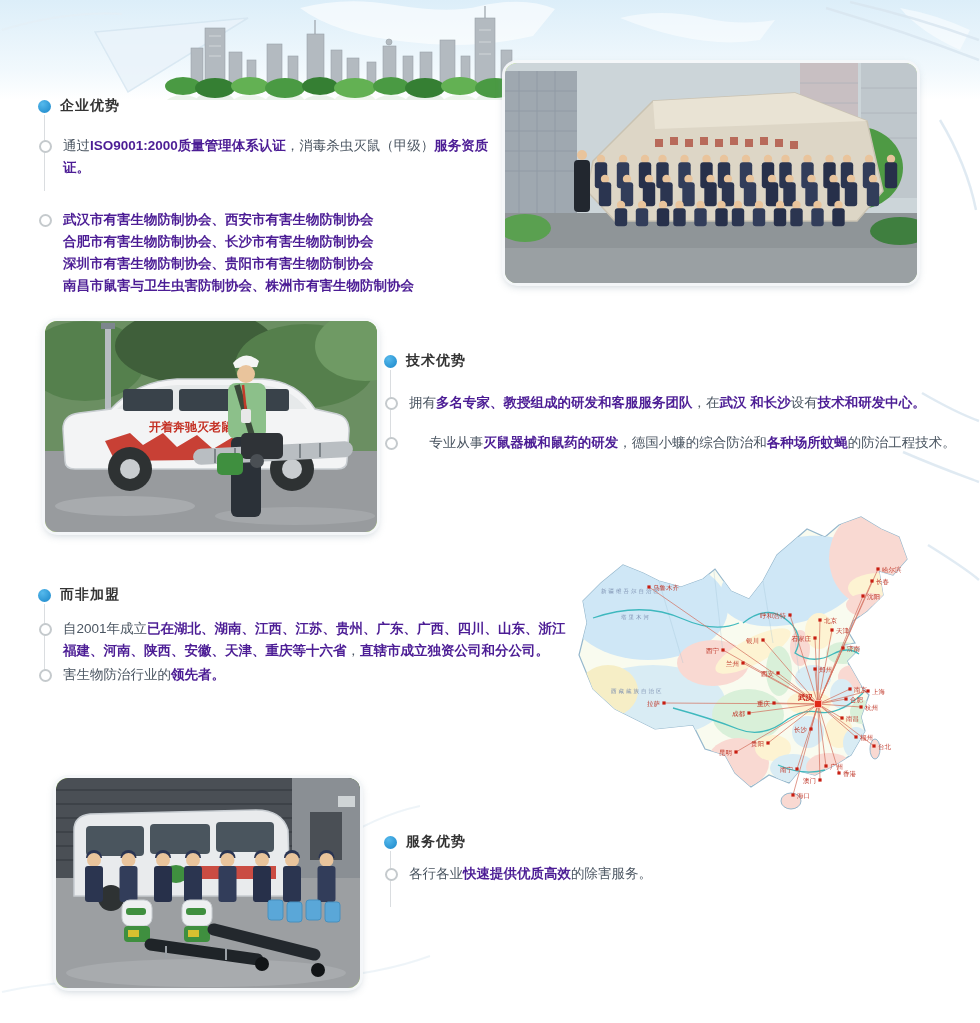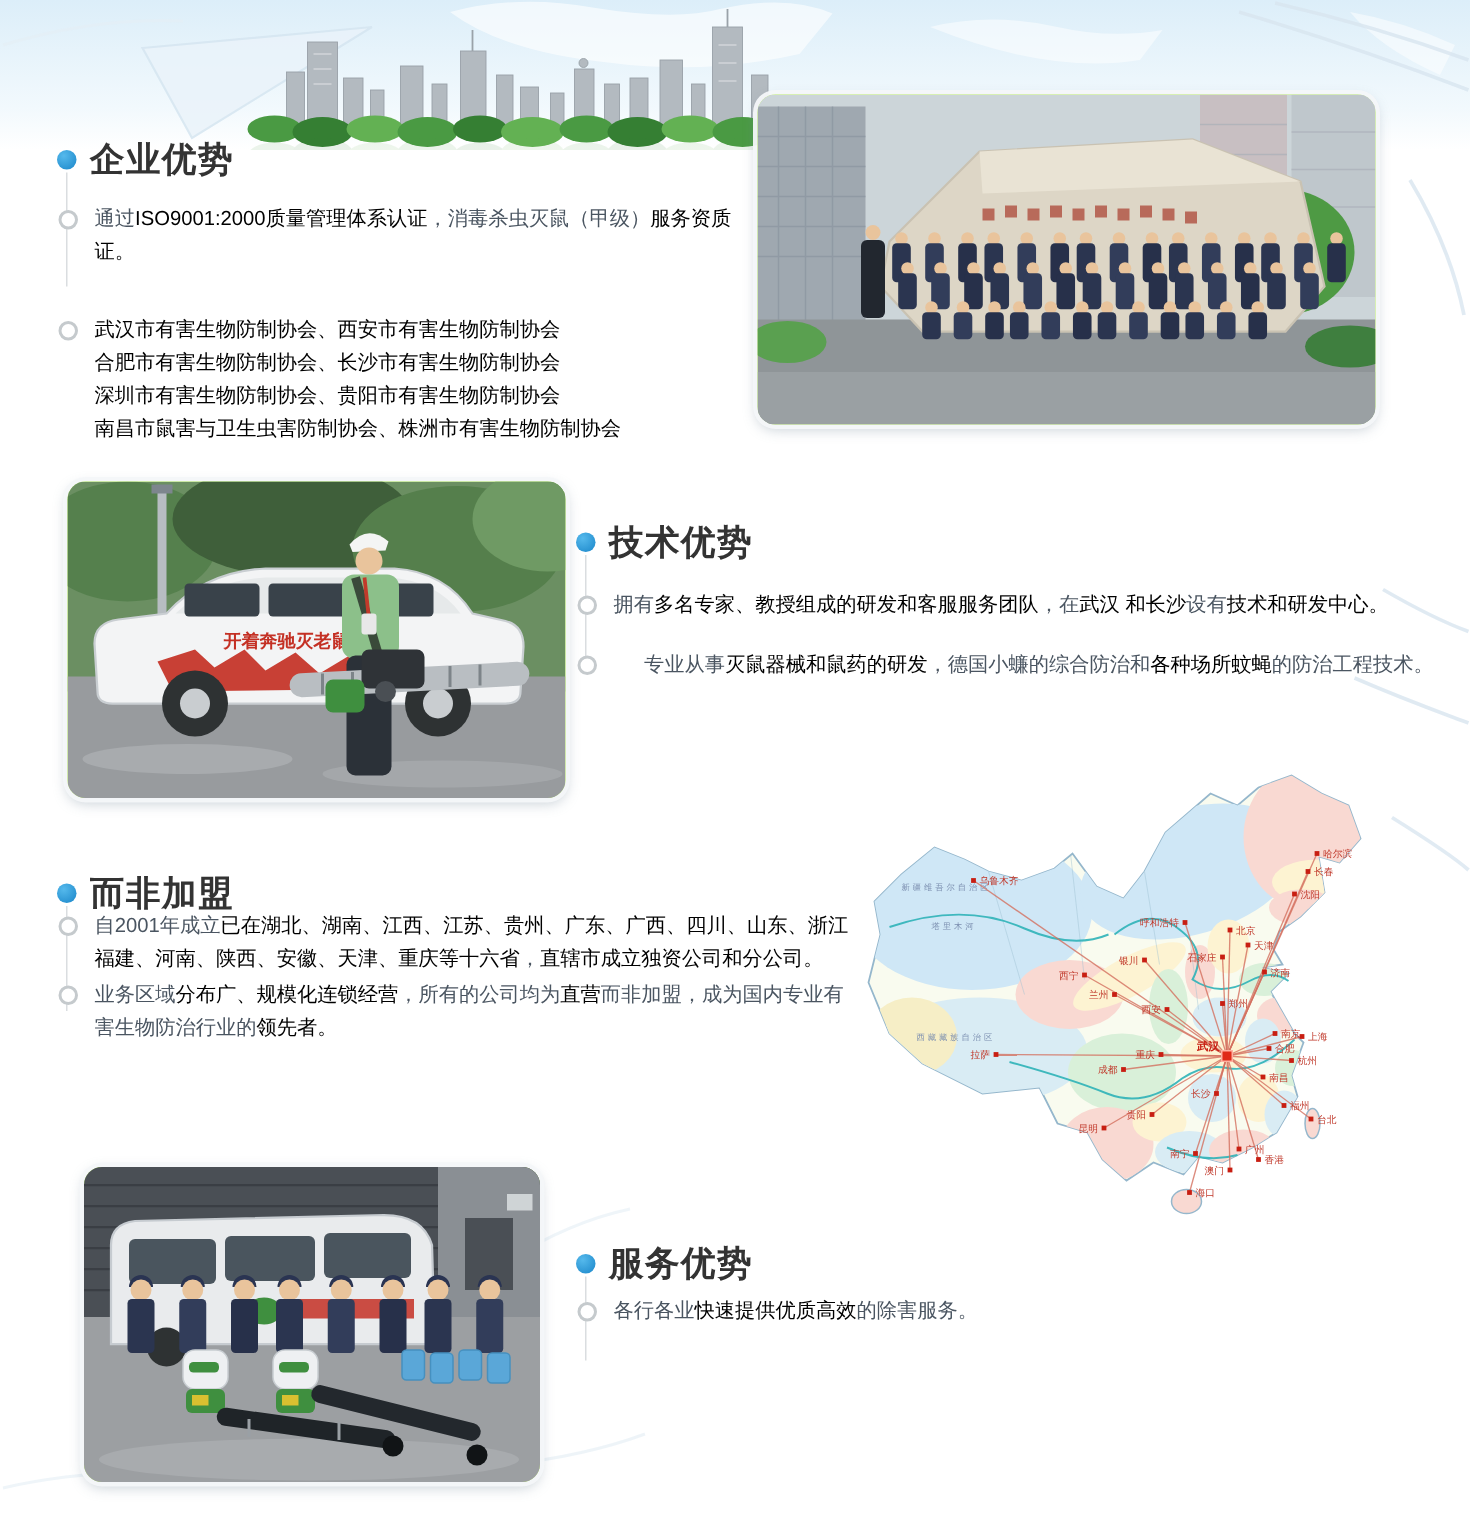--- a/index.html
+++ b/index.html
@@ -7,27 +7,27 @@
   .canvas{position:relative;width:980px;height:1023px;background:#fff;overflow:hidden;}
 
   .decor{position:absolute;inset:0;width:980px;height:1023px;pointer-events:none;}
 
   .header-band{position:absolute;left:0;top:0;width:980px;height:100px;}
 
   .adv-section{position:absolute;}
   .adv-head{display:flex;align-items:center;gap:9px;height:22px;}
   .adv-dot{width:13px;height:13px;border-radius:50%;flex:0 0 13px;
            background:radial-gradient(circle at 35% 30%,#55b9ec,#1a86c9);}
-  .adv-title{font-size:23px;font-weight:bold;color:#333;letter-spacing:1px;white-space:nowrap;}
+  .adv-title{font-size:14px;font-weight:bold;color:#333;letter-spacing:1px;white-space:nowrap;}
   .timeline{position:absolute;width:1px;background:#dadde0;left:6px;}
   .adv-item{position:relative;padding-left:25px;font-size:13.5px;line-height:22px;}
   .adv-item::before{content:"";position:absolute;left:1px;top:5px;width:9px;height:9px;
                     border:2px solid #c5cacd;border-radius:50%;background:#fff;}
   .seg-dark{color:#4a5561;}
-  .seg-red{color:#000000;}
+  .seg-red{color:#4c1d95;font-weight:bold;}
 
   .photo{position:absolute;border-radius:12px;overflow:hidden;background:#bef264;
          box-shadow:0 0 0 3px rgba(244,247,249,.95),0 3px 9px rgba(125,145,160,.45);}
   .photo svg{display:block;width:100%;height:100%;}
   .mapbox{position:absolute;}
   .mapbox svg{display:block;width:100%;height:100%;}
 </style>
 </head>
 <body>
 
@@ -336,26 +336,25 @@
       </div>
   </div>
 
   <div class="adv-section" style="left:38px;top:584px;width:532px;">
     <div class="timeline" style="top:20px;height:70px;"></div>
     <div class="adv-head">
       <span class="adv-dot"></span>
       <span class="adv-title">而非加盟</span>
     </div>
     <div>
-        <div class="adv-item" style="">
+        <div class="adv-item" style="margin-top: 12px;">
           <div><span class="seg-dark">自2001年成立</span><span class="seg-red">已在湖北、湖南、江西、江苏、贵州、广东、广西、四川、山东、浙江</span></div>
           <div><span class="seg-red">福建、河南、陕西、安徽、天津、重庆等十六省</span><span class="seg-dark">，</span><span class="seg-red">直辖市成立独资公司和分公司。</span></div>
         </div>
         <div class="adv-item" style="margin-top: 2px;">
-          <div><span class="seg-dark">业务区域</span><span class="seg-red">分布广、规模化连锁经营</span><span class="seg-dark">，所有的公司均为</span><span class="seg-red">直营</span><span class="seg-dark">而非加盟，成为国内专业有</span></div>
           <div><span class="seg-dark">害生物防治行业的</span><span class="seg-red">领先者。</span></div>
         </div>
       </div>
   </div>
 
   <div class="mapbox" style="left:563px;top:503px;width:412px;height:318px;">
     <svg viewBox="0 0 412 318">
       <defs>
         <clipPath id="cnclip">
           <path d="M20 98 L38 80 L60 62 L80 70 L96 78 L118 84 L140 76 L152 66 L168 88 L186 96 L200 78 L214 52 L228 40 L244 26 L262 34 L276 22 L298 14 L318 26 L336 34 L344 56 L330 72 L316 68 L320 92 L304 108 L290 118 L286 130 L292 140 L278 142 L296 146 L284 158 L292 172 L300 186 L306 192 L298 214 L302 228 L288 252 L272 262 L252 272 L236 268 L226 280 L206 272 L188 284 L172 270 L162 252 L142 246 L130 222 L92 226 L52 206 L30 186 L16 152 L24 120 Z"></path>

